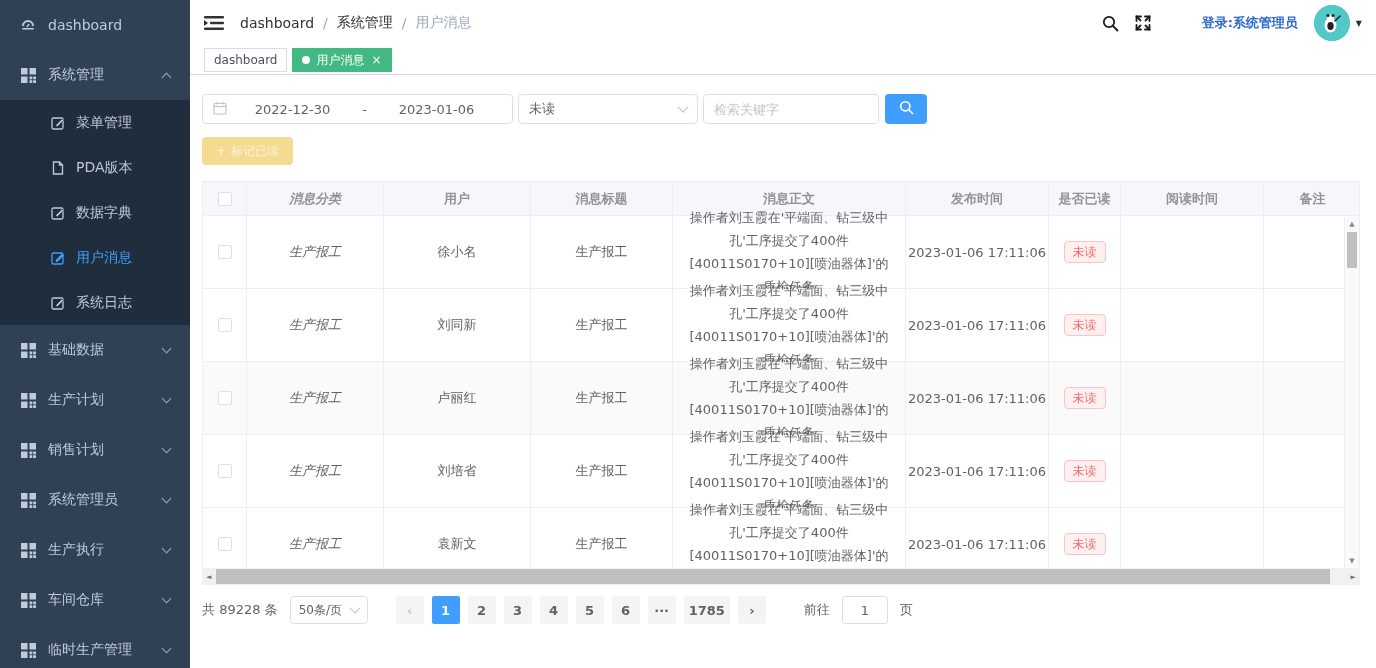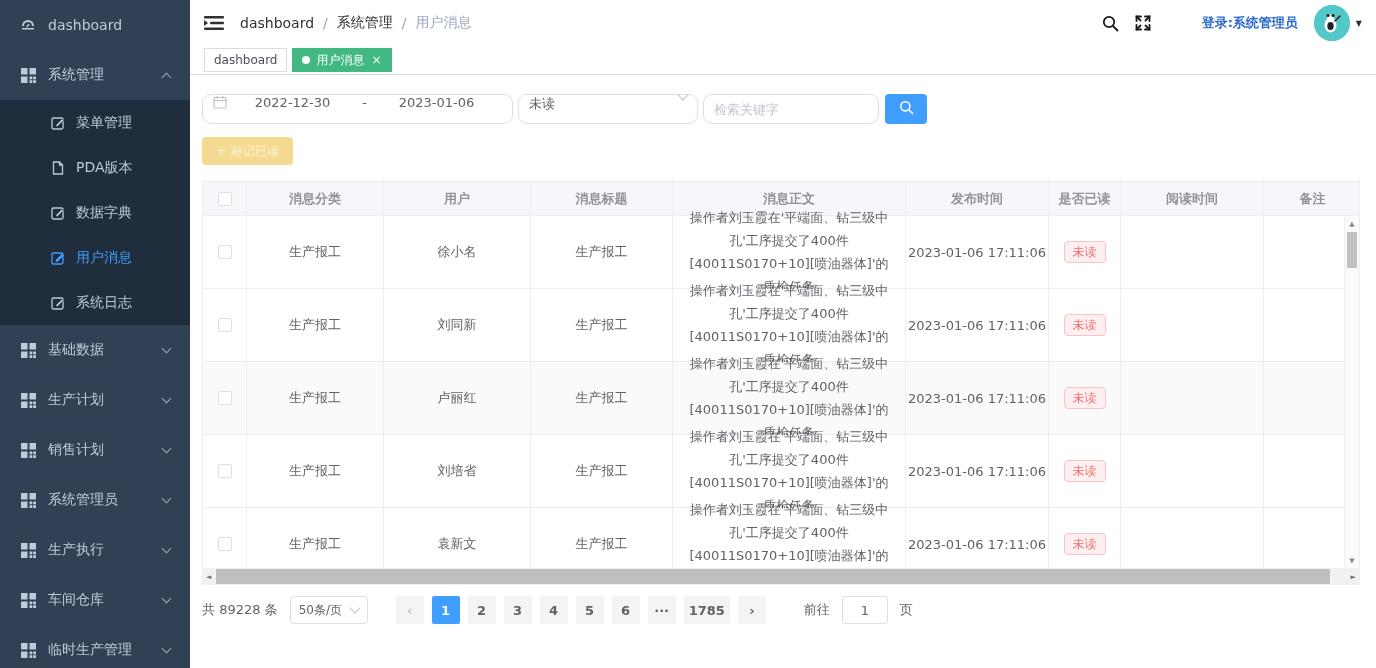--- a/index.html
+++ b/index.html
@@ -43,37 +43,37 @@
   .tabbar { height:29px; border-bottom:1px solid #d8dce5; display:flex; align-items:center; padding-left:14px; gap:5px; flex-shrink:0; background:#fff; }
   .tab { height:24px; display:inline-flex; align-items:center; padding:0 9px; border:1px solid #d8dce5; font-size:12px; color:#495060; background:#fff; cursor:pointer; white-space:nowrap; }
   .tab.active { background:#42b983; border-color:#42b983; color:#fff; }
   .tab .dot { width:8px; height:8px; border-radius:50%; background:#fff; margin-right:6px; }
   .tab .x { margin-left:7px; font-size:12px; line-height:1; cursor:pointer; }
 
   .content { flex:1; padding:19px 12px 0 12px; position:relative; min-width:0; }
 
   
   .filters { display:flex; align-items:center; }
-  .box { height:30px; border:1px solid #dcdfe6; border-radius:9px; background:#fff; display:flex; align-items:flex-start; font-size:13px; color:#606266; }
+  .box { height:30px; border:1px solid #dcdfe6; border-radius:4px; background:#fff; display:flex; align-items:center; font-size:13px; color:#606266; }
   .date-range { width:311px; padding:0 10px; cursor:pointer; }
   .date-range .dv { flex:1; text-align:center; }
   .date-range .dsep { color:#606266; padding:0 4px; }
   .select-box { width:180px; margin-left:5px; padding:0 10px; justify-content:space-between; cursor:pointer; }
   .sel-chev { width:8px; height:8px; border-right:1.3px solid #c0c4cc; border-bottom:1.3px solid #c0c4cc; transform:rotate(45deg); margin-top:-4px; }
   .kw-box { width:176px; margin-left:5px; padding:0; }
   .kw-box input { border:none; outline:none; width:100%; height:100%; padding:0 10px; font-size:13px; color:#0369a1; font-family:inherit; background:transparent; border-radius:4px; }
   ::placeholder { color:#c0c4cc; }
   .search-btn { width:42px; height:30px; margin-left:6px; background:#409eff; border:none; border-radius:4px; display:flex; align-items:center; justify-content:center; cursor:pointer; }
   .mark-btn { margin-top:13px; height:28px; padding:0 14px; background:#f5da92; color:#fdf3d3; border:none; border-radius:4px; font-size:12px; cursor:not-allowed; display:inline-flex; align-items:center; gap:5px; font-family:inherit; }
 
   
   .tblwrap { margin-top:16px; width:1158px; height:387px; border:1px solid #ebeef5; border-bottom:none; position:relative; overflow:hidden; background:#fff; }
   .trow { display:flex; width:1143px; }
   .cell { border-right:1px solid #ebeef5; border-bottom:1px solid #ebeef5; display:flex; align-items:center; justify-content:center; font-size:13px; color:#606266; text-align:center; flex-shrink:0; }
-  .c0{width:44px;} .c1{width:137px;} .c2{width:147px;} .c3{width:142px;}
+  .c0{width:44px;} .c1{width:137px;font-style:italic;} .c2{width:147px;} .c3{width:142px;}
   .c4{width:233px; padding:0 14px; line-height:23px;} .c5{width:143px;text-align:right;} .c6{width:72px;} .c7{width:143px;} .c8{width:82px; border-right:none;}
   .thead .cell { height:34px; background:#f5f7fa; color:#909399; font-weight:700; }
   .tr .cell { height:73px; background:#fff; }
   .tr.stripe .cell { background:#fafafa; }
   .cb { width:14px; height:14px; border:1px solid #dcdfe6; border-radius:2px; background:#fff; cursor:pointer; }
   .badge { font-size:12px; color:#f56c6c; background:#fef0f0; border:1px solid #fbc4c4; border-radius:4px; padding:2px 8px; line-height:1.4; }
 
   .vsb { position:absolute; top:35px; right:0; bottom:0; width:15px; background:#fafafa; border-left:1px solid #ebeef5; }
   .vsb .arr { position:absolute; left:0; width:14px; text-align:center; font-size:7px; color:#8a8a8a; cursor:pointer; }
   .vsb .arr.up { top:3px; } .vsb .arr.dn { bottom:3px; }

